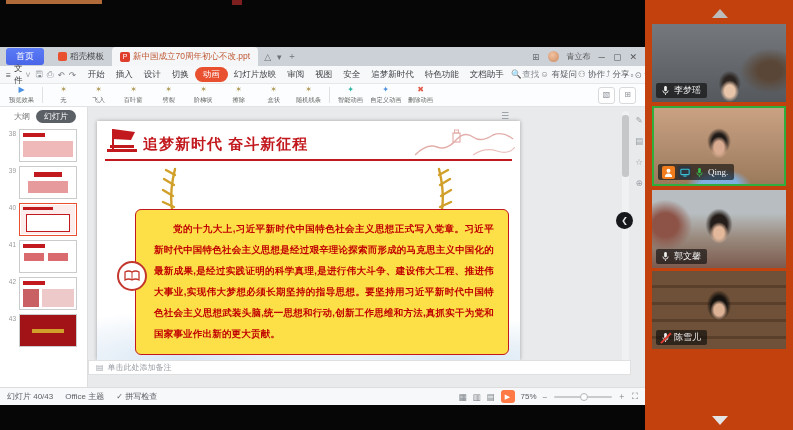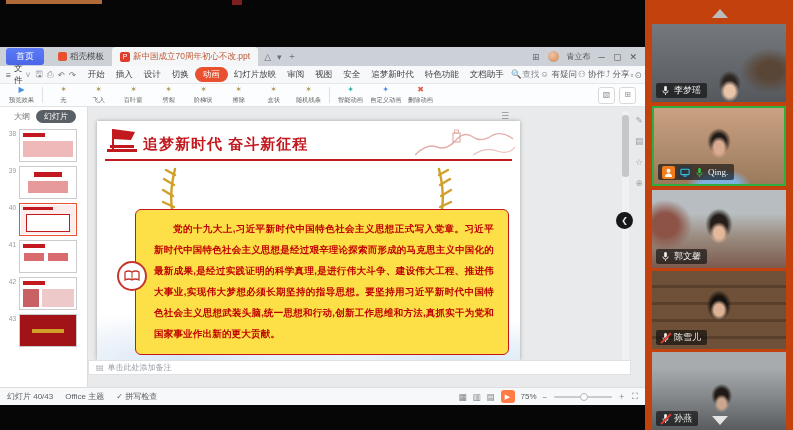--- a/index.html
+++ b/index.html
@@ -442,28 +442,15 @@
         <svg width="9" height="11" viewBox="0 0 12 14">
             <rect x="4.2" y="1" width="3.6" height="7" rx="1.8" fill="currentColor"></rect>
             <path d="M2.5 7a3.5 3.5 0 0 0 7 0" fill="none" stroke="currentColor" stroke-width="1.2"></path>
             <line x1="6" y1="11" x2="6" y2="13" stroke="currentColor" stroke-width="1.2"></line>
           </svg>
       </span>
       <span>陈雪儿</span>
     </div>
   </div>
 
-  <div class="abs tile t5">
-    <div class="vbg"></div>
-    <div class="nameplate">
-      <span class="micwrap muted">
-        <svg width="9" height="11" viewBox="0 0 12 14">
-            <rect x="4.2" y="1" width="3.6" height="7" rx="1.8" fill="currentColor"></rect>
-            <path d="M2.5 7a3.5 3.5 0 0 0 7 0" fill="none" stroke="currentColor" stroke-width="1.2"></path>
-            <line x1="6" y1="11" x2="6" y2="13" stroke="currentColor" stroke-width="1.2"></line>
-          </svg>
-      </span>
-      <span>孙燕</span>
-    </div>
-  </div>
 
   <div class="abs tri-down"></div>
 </div>
 
 </body></html>

